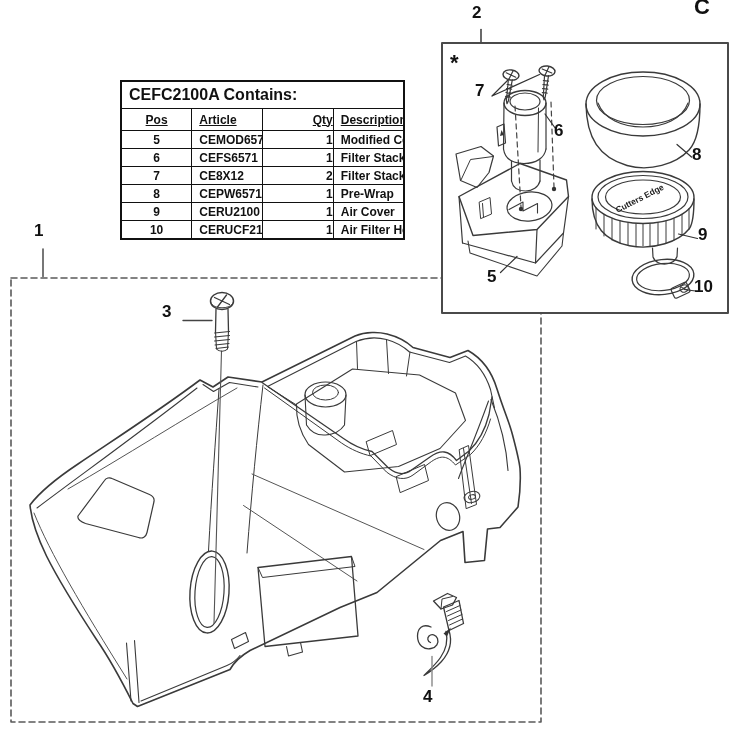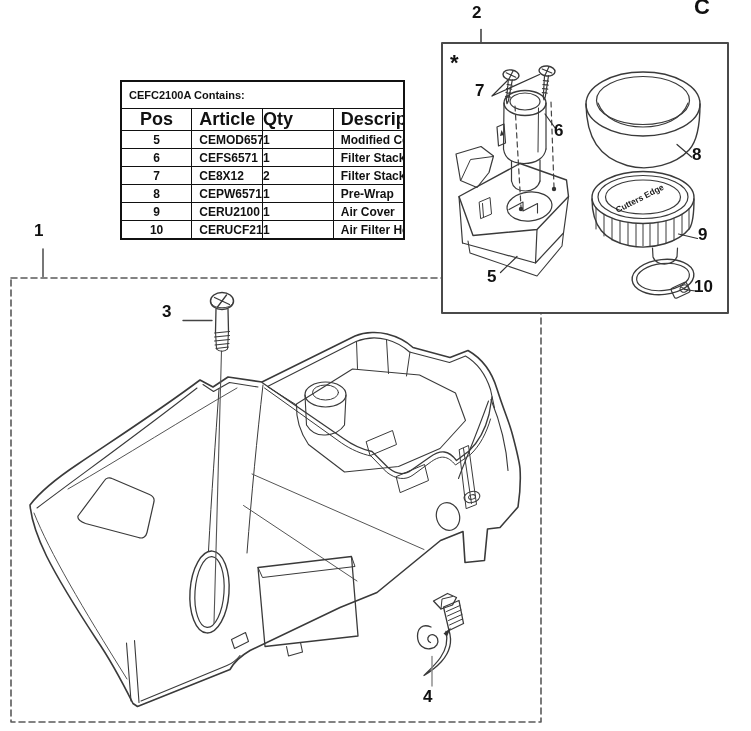--- a/index.html
+++ b/index.html
@@ -8,26 +8,26 @@
   .art{position:absolute;left:0;top:0;z-index:1;}
   .callout{position:absolute;z-index:3;font-weight:700;font-size:17px;color:#111;line-height:1;}
   .callout.big{font-size:22px;}
   
   .parts-table{position:absolute;left:120px;top:80px;width:285px;z-index:2;
                border-collapse:collapse;table-layout:fixed;background:#fff;
                font-size:12px;font-weight:700;color:#111;}
   .parts-table th,.parts-table td{border:1.5px solid #111;padding:0 0 0 7px;text-align:left;
                white-space:nowrap;overflow:hidden;}
   .parts-table{border:2px solid #111;}
-  .parts-table tr.title-row th{height:26px;font-size:11px;}
-  .parts-table tr.head-row th{height:21px;font-size:18px;}
+  .parts-table tr.title-row th{height:26px;font-size:16px;}
+  .parts-table tr.head-row th{height:21px;font-size:12px;text-decoration:underline;}
   .parts-table tbody td{height:17px;}
   .parts-table .c-pos{width:32px;text-align:center;padding:0;}
   .parts-table .c-art{width:88px;margin-top:24px;}
-  .parts-table .c-qty{width:28px;text-align:left;padding:0;}
+  .parts-table .c-qty{width:28px;text-align:right;padding:0;}
   .parts-table .c-des{width:137px;}
 </style>
 </head>
 <body>
 
 <div class="stage">
 
   <svg class="art" width="751" height="731" viewBox="0 0 751 731" fill="none" stroke="#3a3a3a" stroke-width="1.2" stroke-linecap="round" stroke-linejoin="round">
 
     <rect x="11" y="278" width="530" height="444" stroke="#5a5a5a" stroke-width="1.6" stroke-dasharray="6 4"></rect>

